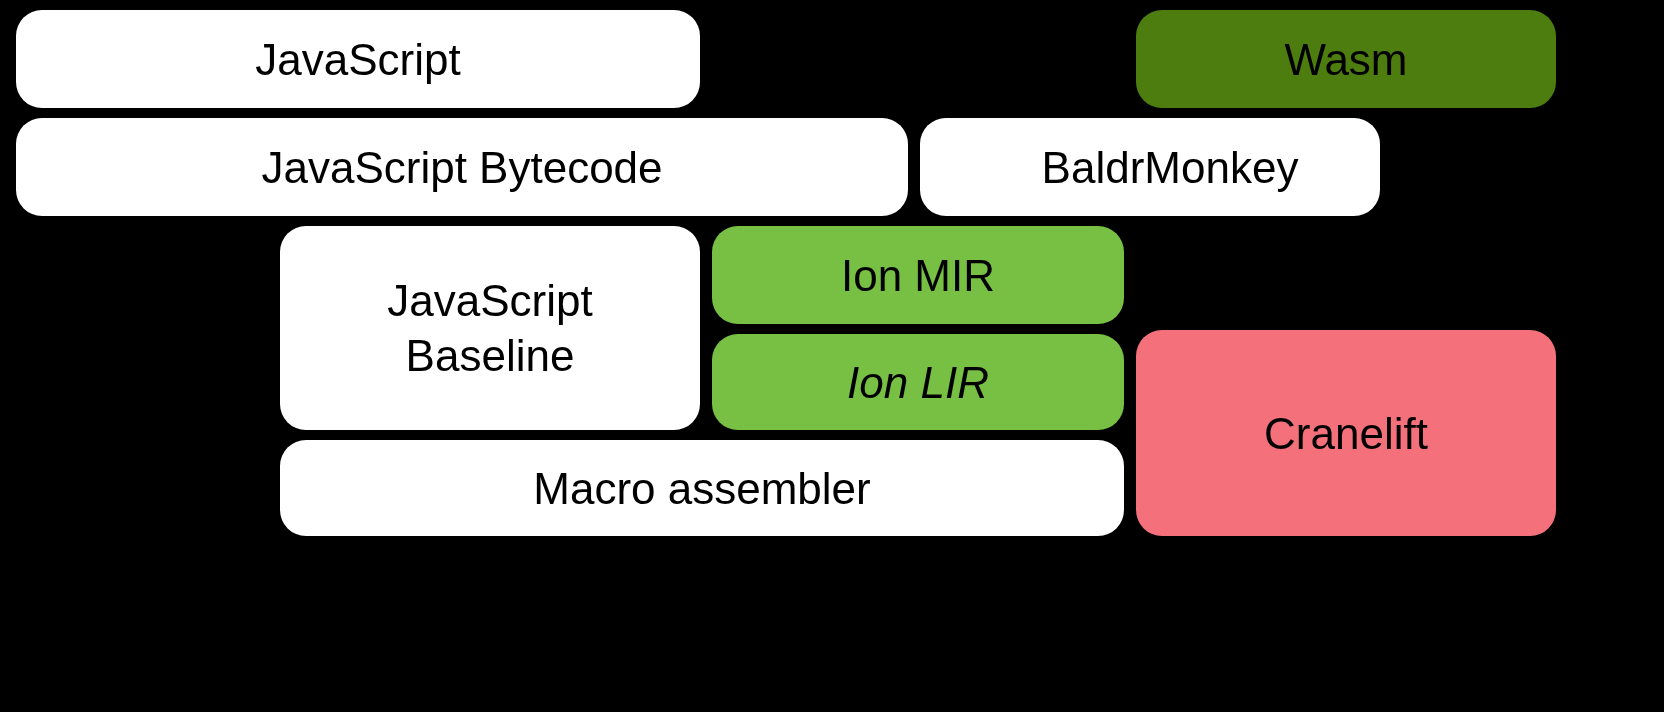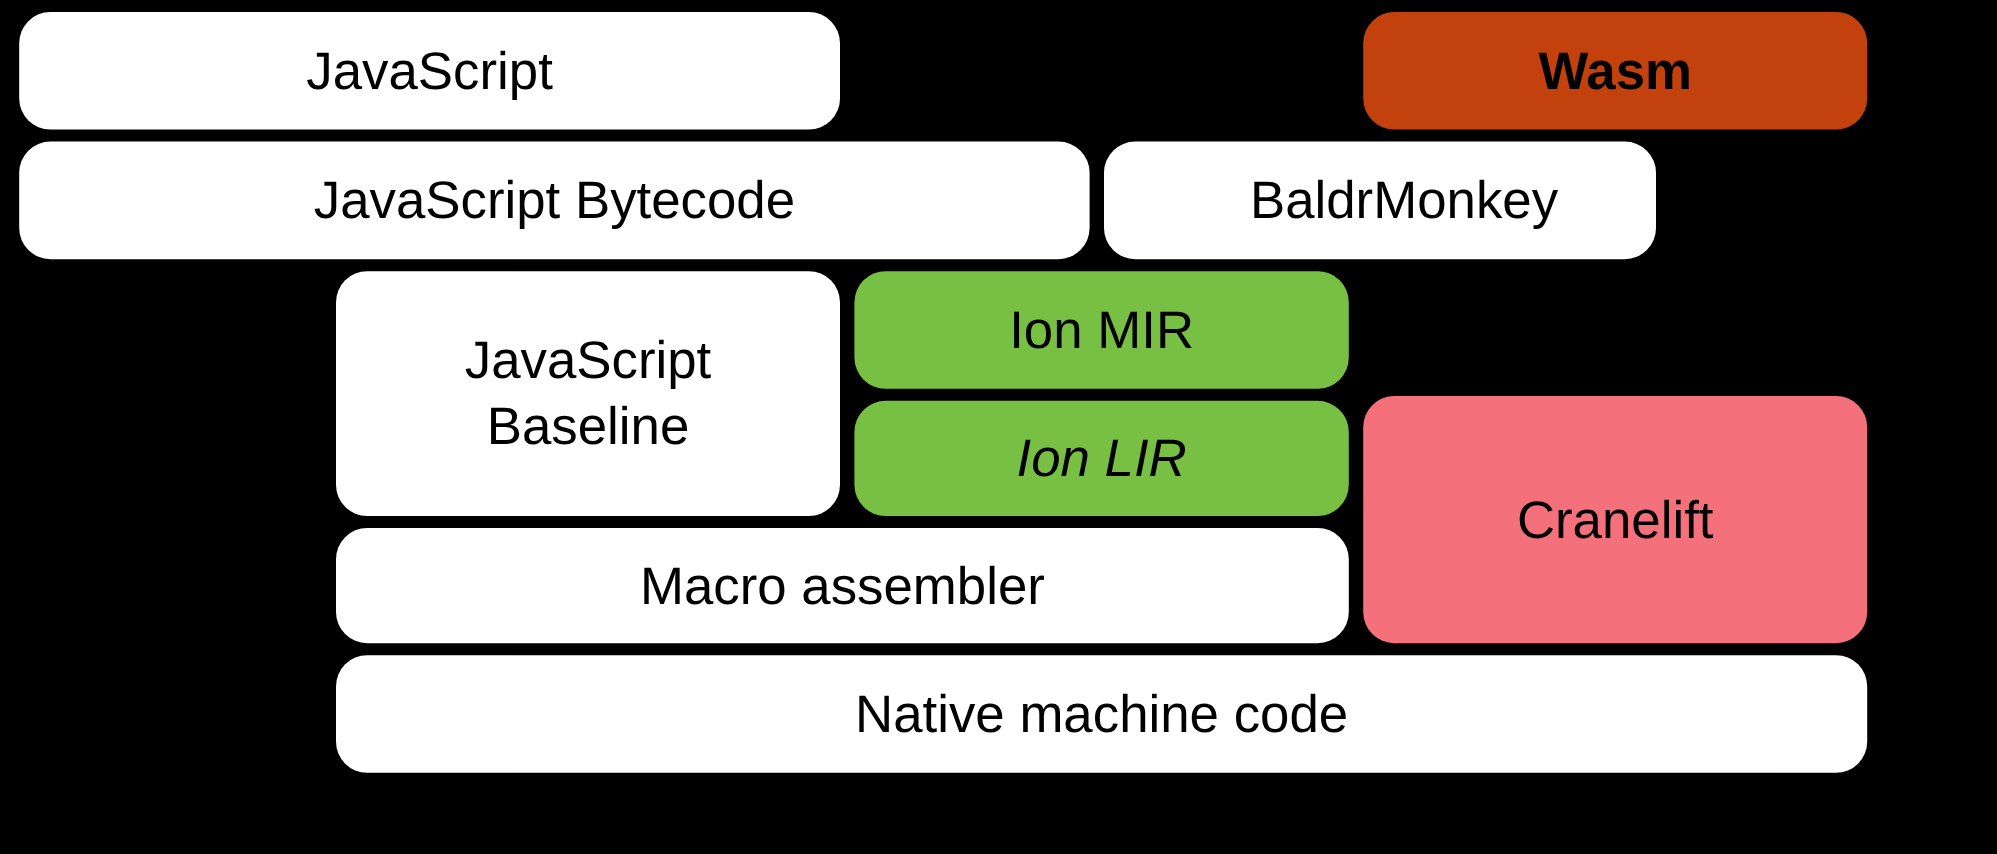--- a/index.html
+++ b/index.html
@@ -57,21 +57,21 @@
 </head>
 <body>
 
 <div class="canvas">
 
   <div class="box b-javascript" style="background: rgb(255, 255, 255);">
     <span class="label">JavaScript</span>
   </div>
 
 
-  <div class="box b-wasm" style="background: #c2410c; font-weight: bold;">
+  <div class="box b-wasm" style="background: #4d7c0f;">
     <span class="label">Wasm</span>
   </div>
 
   <div class="box b-bytecode" style="background: rgb(255, 255, 255);">
     <span class="label">JavaScript Bytecode</span>
   </div>
 
   <div class="box b-baldrmonkey" style="background: rgb(255, 255, 255); padding-left: 40px;">
     <span class="label">BaldrMonkey</span>
   </div>
@@ -91,17 +91,14 @@
   </div>
 
   <div class="box b-cranelift" style="background: rgb(244, 113, 124);">
     <span class="label">Cranelift</span>
   </div>
 
   <div class="box b-macro-assembler" style="background: rgb(255, 255, 255);">
     <span class="label">Macro assembler</span>
   </div>
 
-  <div class="box b-native-machine" style="background: rgb(255, 255, 255);">
-    <span class="label">Native machine code</span>
-  </div>
 
 </div>
 
 </body></html>

